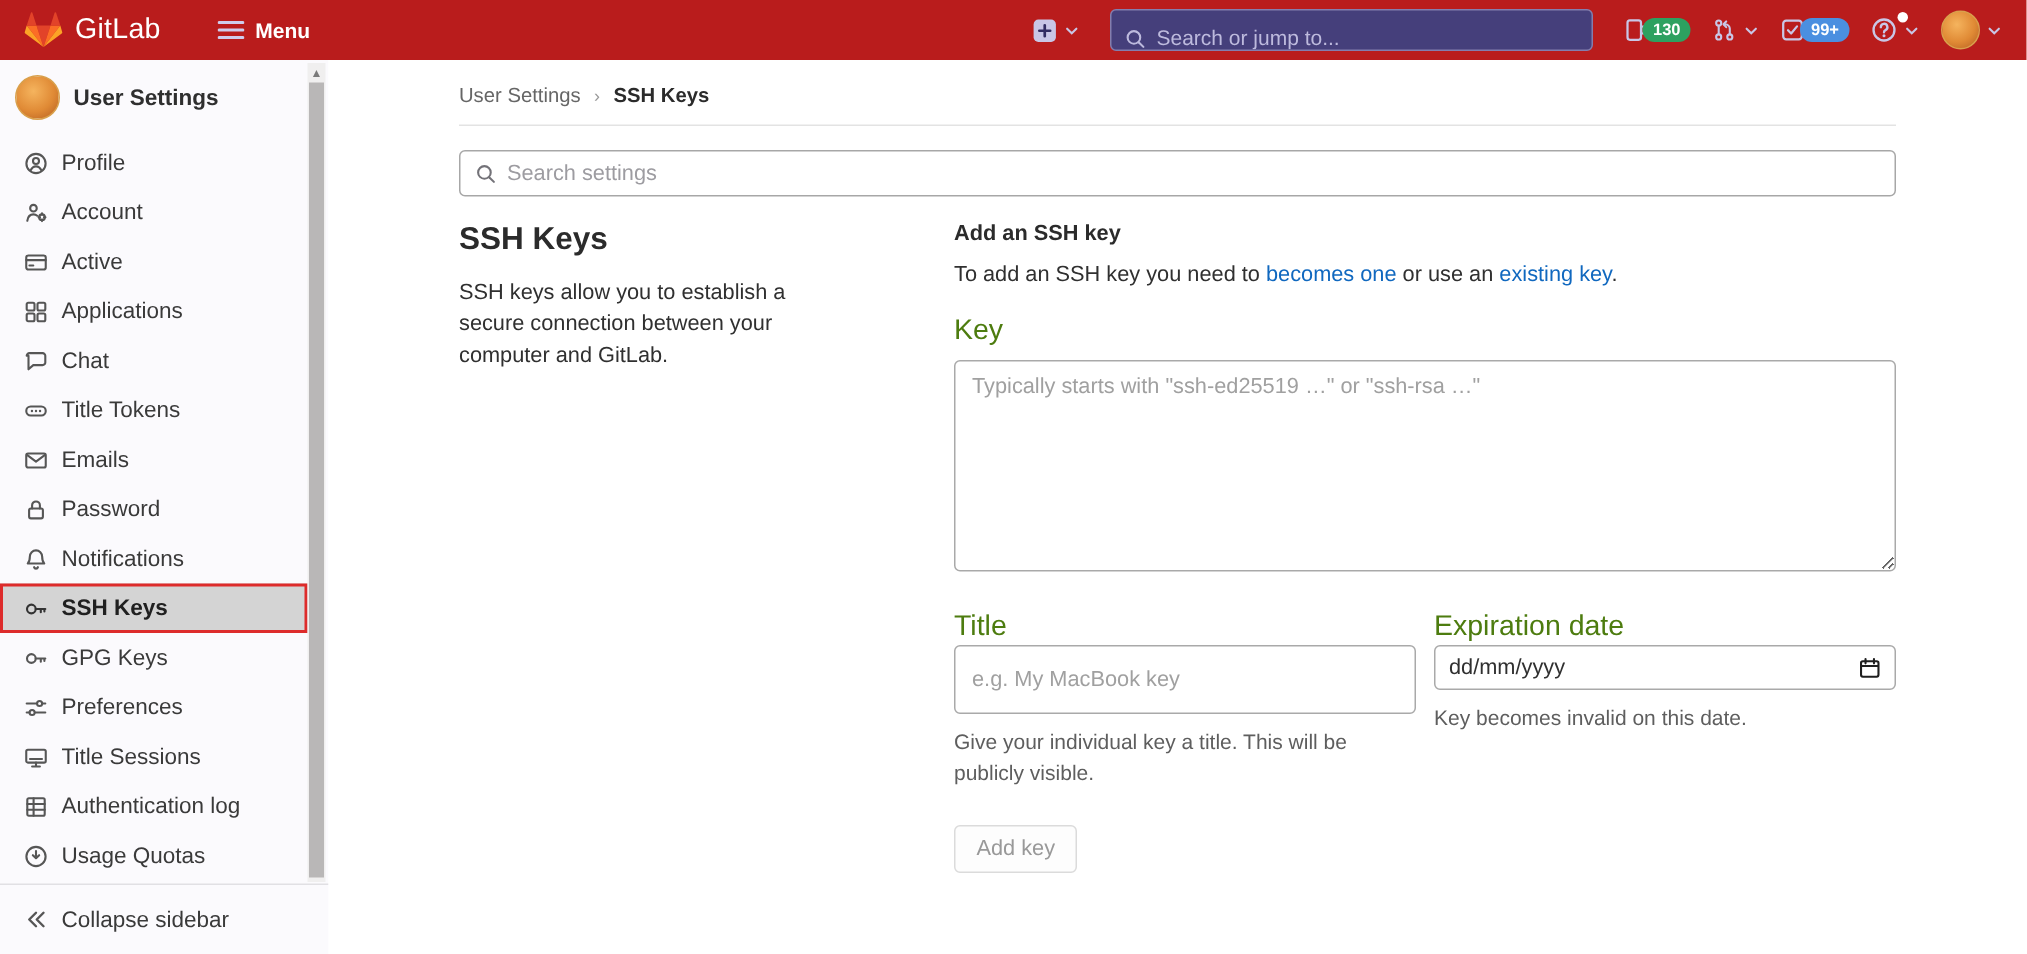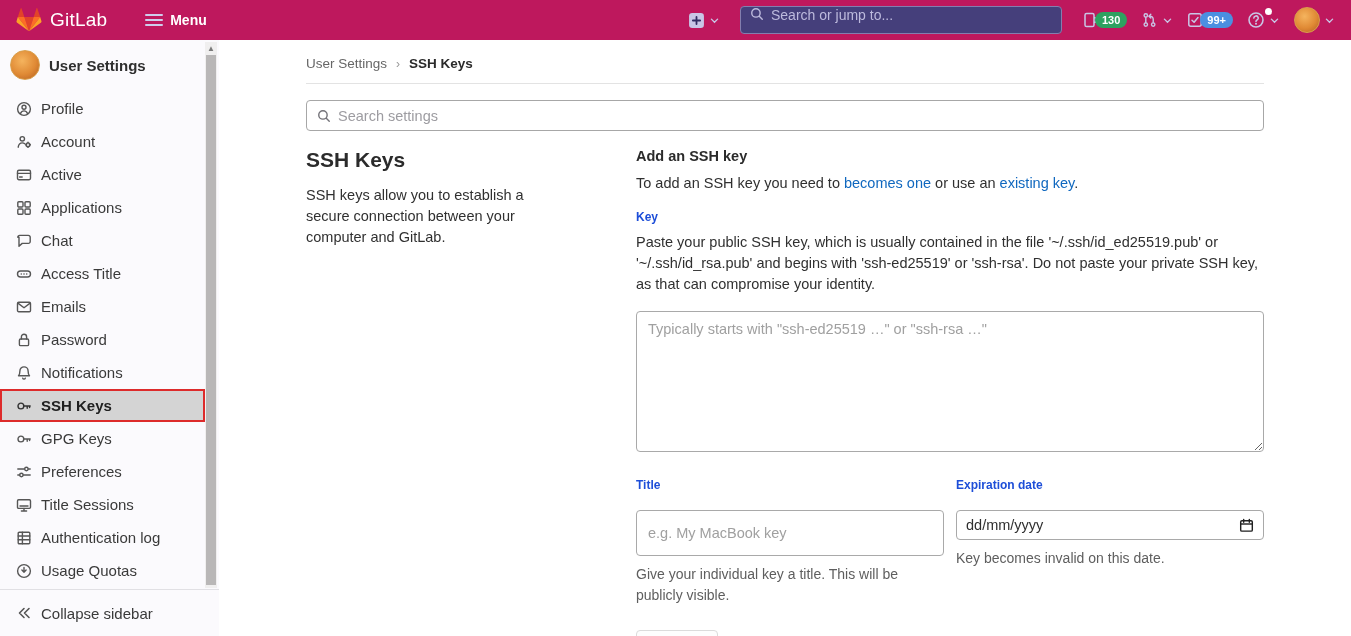--- a/index.html
+++ b/index.html
@@ -1,35 +1,35 @@
 <!DOCTYPE html>
 <html><head>
 <meta charset="utf-8">
 <style>
   * { margin:0; padding:0; box-sizing:border-box; }
   html,body { width:1351px; height:636px; overflow:hidden;
     font-family:"Liberation Sans","DejaVu Sans",sans-serif; background:#fff; color:#303030; }
 
   
   .navbar { position:absolute; top:0; left:0; width:1351px; height:40px;
-    background:#be185d; display:flex; align-items:center; padding:0 16px; z-index:50; }
+    background:#b91c1c; display:flex; align-items:center; padding:0 16px; z-index:50; }
   .nav-left { display:flex; align-items:center; }
   .logo { display:flex; align-items:center; cursor:pointer; }
   .logo svg { width:26px; height:24px; }
   .logo-text { color:#fff; font-size:19px; font-weight:500; margin-left:8px; letter-spacing:.2px; }
   .menu-btn { display:flex; align-items:flex-start; margin-left:38px; color:#fff; cursor:pointer; }
   .menu-btn .ham { color:#cfccec; margin-right:7px; display:flex; }
   .menu-btn .menu-label { font-size:14px; font-weight:bold; }
 
   .nav-right { margin-left:auto; display:flex; align-items:center; gap:14px; }
   .icon-btn { display:flex; align-items:center; color:#c9c6e6; cursor:pointer; position:relative; }
   .chev { margin-left:4px; display:flex; color:#c9c6e6; }
   .plusbox { display:flex; align-items:center; }
   .nav-search { width:322px; height:28px; background:#453f7b; border:1px solid #837eae;
-    border-radius:4px; display:flex; align-items:flex-start; padding:0 9px; margin:0 6px; }
+    border-radius:4px; display:flex; align-items:flex-end; padding:0 9px; margin:0 6px; }
   .nav-search svg { flex:0 0 auto; color:#bdbadd; }
   .nav-search input { background:transparent; border:none; outline:none; color:#e6e4f5;
     font-size:14px; margin-left:7px; width:100%; font-family:inherit; }
   .nav-search input::placeholder { color:#bdbadd; }
   .badge { font-size:11px; font-weight:bold; color:#fff; border-radius:9px; padding:1px 7px;
     margin-left:-3px; line-height:14px; }
   .badge.green { background:#2da160; }
   .badge.blue { background:#4b8fe0; }
   .help-dot { position:absolute; top:-3px; right:8px; width:7px; height:7px;
     background:#fff; border-radius:50%; }
@@ -85,30 +85,30 @@
   .settings-search input::placeholder { color:#9d9c a1; color:#9d9ca1; }
 
   .content-row { display:flex; margin-top:17px; }
   .col-desc { flex:0 0 255px; margin-right:75px; }
   .col-desc h1 { font-size:21px; font-weight:bold; color:#2b2b2b; margin-bottom:13px; }
   .col-desc p { font-size:14.5px; line-height:21px; color:#303030; }
   .col-form { flex:1; min-width:0; }
   .form-heading { font-size:14.5px; font-weight:bold; color:#2b2b2b; margin-bottom:9px; }
   .intro { font-size:14.5px; line-height:21px; margin-bottom:16px; }
   .intro a { color:#1068bf; text-decoration:none; cursor:pointer; }
-  .field-label { font-size:12px; font-weight:bold; color:#1d4ed8; margin-bottom:8px; }
+  .field-label { font-size:19px; font-weight:normal; color:#4d7c0f; margin-bottom:8px; }
   .key-desc { font-size:14.5px; line-height:21px; color:#303030; margin-bottom:16px; }
   .key-textarea { width:100%; height:141px; border:1px solid #a9a9a9; border-radius:4px;
     resize:both; padding:9px 11px; font-size:14.5px; font-family:inherit; color:#303030;
     margin-bottom:26px; display:block; }
   .key-textarea::placeholder { color:#a0a0a0; }
 
   .fields-row { display:flex; gap:12px; }
   .field-col { flex:0 0 308px; }
-  .field-col .field-label { margin-bottom:18px; }
+  .field-col .field-label { margin-bottom:1px; }
   .text-input { width:100%; height:46px; border:1px solid #a9a9a9; border-radius:4px;
     padding:0 11px; font-size:14.5px; font-family:inherit; color:#303030; }
   .text-input::placeholder { color:#a0a0a0; }
   .date-input { width:100%; height:30px; border:1px solid #a9a9a9; border-radius:4px;
     padding:0 9px; display:flex; align-items:center; background:#fff; cursor:text; }
   .date-input .date-text { font-size:14.5px; color:#303030; }
   .date-input .cal { margin-left:auto; display:flex; color:#1f1f1f; cursor:pointer; }
   .field-help { font-size:14px; line-height:21px; color:#5e5e5e; margin-top:8px; }
 
   .submit-row { margin-top:24px; }
@@ -276,21 +276,21 @@
       </div>
       <div class="nav-item">
         <span class="icn">
           <svg viewBox="0 0 16 16">
             <rect x="1.5" y="5" width="13" height="6" rx="3" stroke="currentColor" fill="none" stroke-width="1.4" stroke-linecap="round" stroke-linejoin="round"></rect>
             <circle cx="5.3" cy="8" r=".8" fill="currentColor"></circle>
             <circle cx="8" cy="8" r=".8" fill="currentColor"></circle>
             <circle cx="10.7" cy="8" r=".8" fill="currentColor"></circle>
           </svg>
         </span>
-        <span class="lbl">Access Title</span>
+        <span class="lbl">Title Tokens</span>
       </div>
       <div class="nav-item">
         <span class="icn">
           <svg viewBox="0 0 16 16">
             <rect x="1.5" y="3.3" width="13" height="9.4" rx="1.2" stroke="currentColor" fill="none" stroke-width="1.4" stroke-linecap="round" stroke-linejoin="round"></rect>
             <path d="M2.2 4.4 8 8.8l5.8-4.4" stroke="currentColor" fill="none" stroke-width="1.4" stroke-linecap="round" stroke-linejoin="round"></path>
           </svg>
         </span>
         <span class="lbl">Emails</span>
       </div>
@@ -404,21 +404,20 @@
     <div class="col-desc">
       <h1>SSH Keys</h1>
       <p>SSH keys allow you to establish a secure connection between your computer and GitLab.</p>
     </div>
 
     <div class="col-form">
       <div class="form-heading">Add an SSH key</div>
       <p class="intro"><span>To add an SSH key you need to </span><a>becomes one</a><span> or use an </span><a>existing key</a><span>.</span></p>
 
       <div class="field-label">Key</div>
-      <p class="key-desc">Paste your public SSH key, which is usually contained in the file '~/.ssh/id_ed25519.pub' or '~/.ssh/id_rsa.pub' and begins with 'ssh-ed25519' or 'ssh-rsa'. Do not paste your private SSH key, as that can compromise your identity.</p>
 
       <textarea class="key-textarea" placeholder="Typically starts with &quot;ssh-ed25519 …&quot; or &quot;ssh-rsa …&quot;" style=""></textarea>
 
       <div class="fields-row">
         <div class="field-col">
           <div class="field-label">Title</div>
           <input type="text" class="text-input" placeholder="e.g. My MacBook key" style="">
           <div class="field-help">Give your individual key a title. This will be publicly visible.</div>
         </div>
         <div class="field-col">

